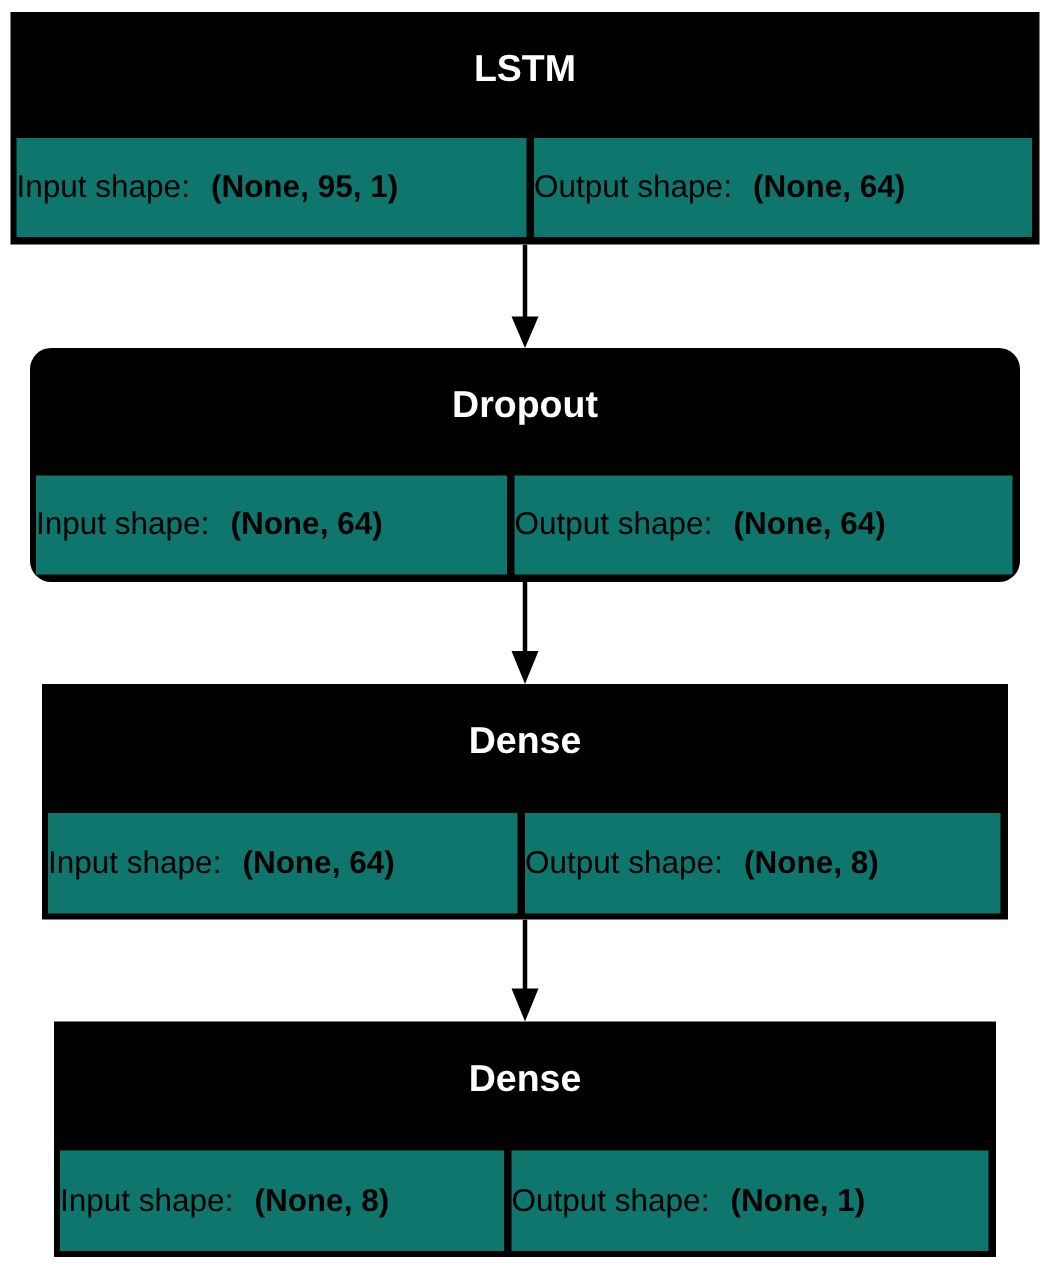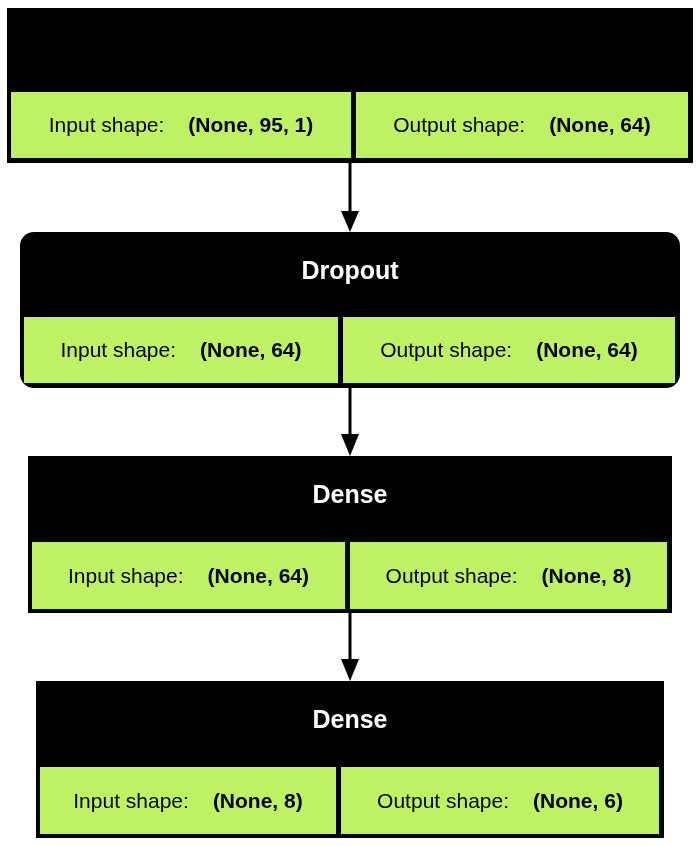--- a/index.html
+++ b/index.html
@@ -1,29 +1,30 @@
 <!DOCTYPE html>
 <html><head>
 <meta charset="utf-8">
 <style>
   html, body { margin:0; padding:0; background:#ffffff; }
   body { width:700px; height:846px; position:relative; overflow:hidden;
          font-family:"Liberation Sans", sans-serif; }
   .layer { position:absolute; background:#000; box-sizing:border-box; }
   .layer-title { position:absolute; left:0; right:0; top:0; color:#fff;
                  font-weight:bold; font-size:25px; text-align:center; }
-  .cell { position:absolute; background:#bef264; display:flex; align-items:center;
-          justify-content:center; font-size:21px; color:#000; white-space:nowrap; }
-  .cell b { font-weight:bold; margin-left:24px; }
+  .cell { position:absolute; background:#0f766e; display:flex; align-items:center;
+          justify-content:flex-start; font-size:21px; color:#000; white-space:nowrap; }
+  .cell b { font-weight:bold; margin-left:14px; }
   .arrow { position:absolute; }
 </style>
 </head>
 <body>
 
 <div class="layer" style="left:7px; top:8px; width:686px; height:155px;">
+  <div class="layer-title" style="height:83px; line-height:76px;">LSTM</div>
   <div class="cell" style="left:4px; top:84px; width:340px; height:66px;">
     <span>Input shape:</span>
       <b>(None, 95, 1)</b>
   </div>
   <div class="cell" style="left:349px; top:84px; width:332px; height:66px;">
     <span>Output shape:</span>
       <b>(None, 64)</b>
   </div>
 </div>
 
@@ -67,15 +68,15 @@
 </svg>
 
 <div class="layer" style="left:36px; top:681px; width:628px; height:157px;">
   <div class="layer-title" style="height:83px; line-height:76px;">Dense</div>
   <div class="cell" style="left:4px; top:86px; width:296px; height:67px;">
     <span>Input shape:</span>
       <b>(None, 8)</b>
   </div>
   <div class="cell" style="left:305px; top:86px; width:318px; height:67px;">
     <span>Output shape:</span>
-      <b>(None, 6)</b>
+      <b>(None, 1)</b>
   </div>
 </div>
 
 </body></html>

